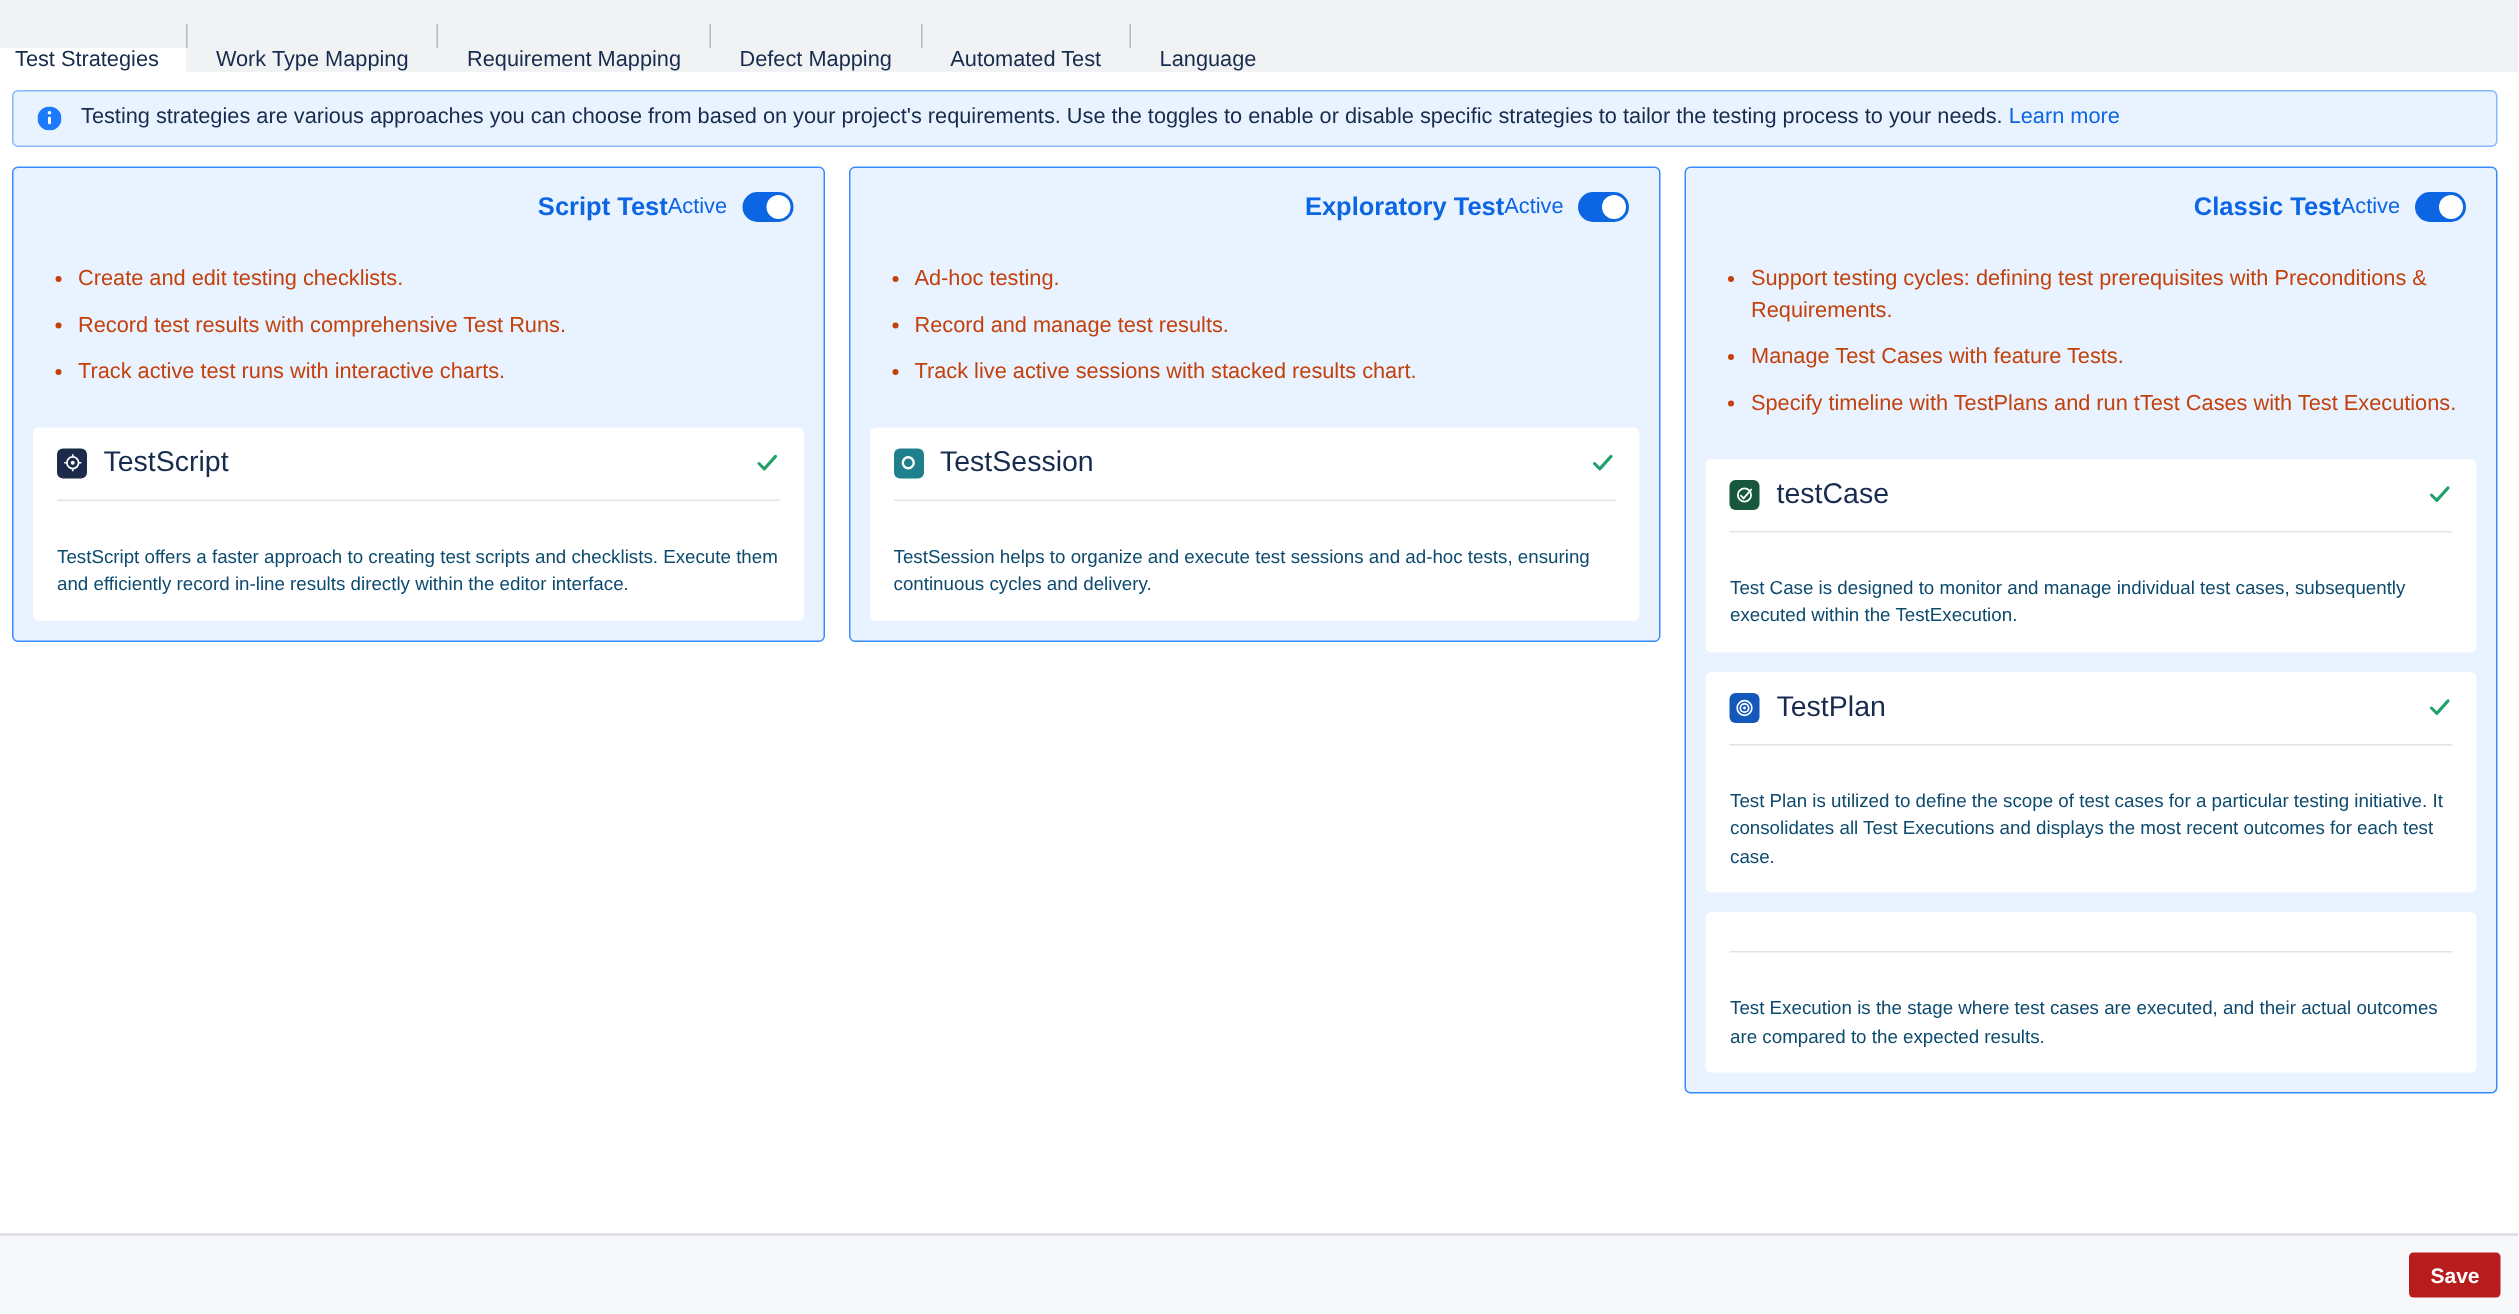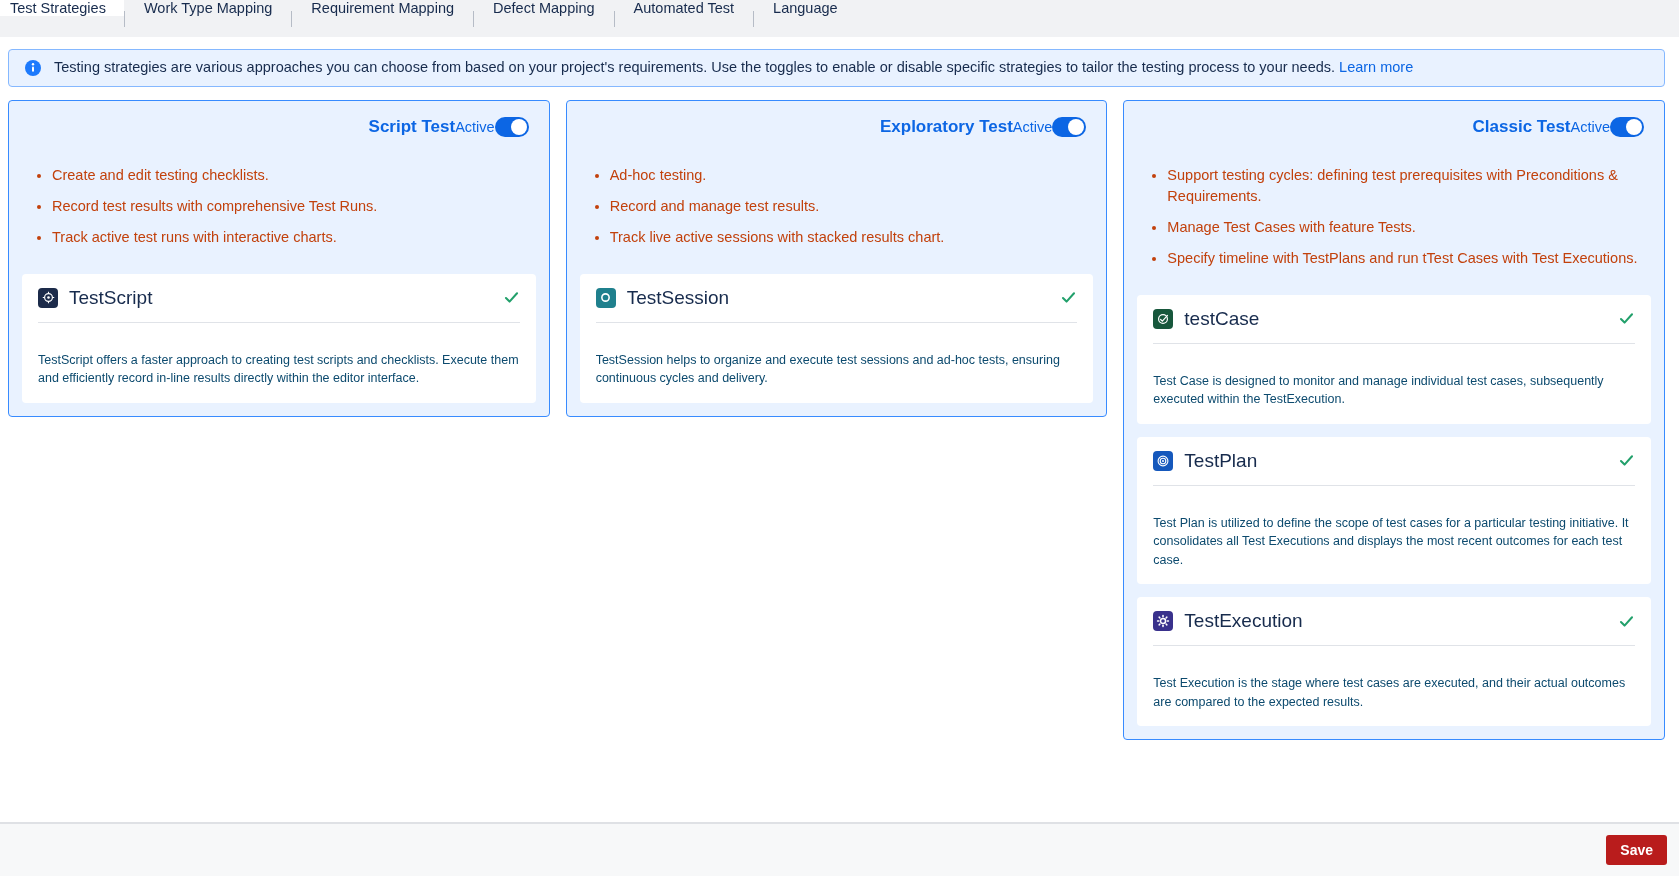--- a/index.html
+++ b/index.html
@@ -3,21 +3,21 @@
 <meta charset="utf-8">
 <style>
   * { box-sizing: border-box; margin: 0; padding: 0; }
   html,body { width:1679px; height:876px; overflow:hidden; }
   body {
     font-family: "Liberation Sans", sans-serif;
     background:#fff; color:#172B4D;
     display:flex; flex-direction:column;
   }
   
-  .tabbar { display:flex; align-items:flex-start; background:#F1F2F4; height:37px; flex:0 0 auto; }
+  .tabbar { display:flex; align-items:flex-end; background:#F1F2F4; height:48px; flex:0 0 auto; }
   .tab { display:flex; align-items:center; padding:0 19px; font-size:14.5px; font-weight:500; color:#172B4D; cursor:pointer; white-space:nowrap; }
   .tab.active { background:#fff; border-radius:0 0 0 0; padding:0 18px 0 10px; }
   .tab-sep { width:1px; height:16px; background:#B6BCC6; align-self:center; }
   .tabbar-fill { flex:1; }
   
   .banner {
     margin:12px 14px 13px 8px;
     background:#E9F2FF; border:1px solid #85B8FF; border-radius:4px;
     padding:8px 16px; min-height:34px;
     display:flex; align-items:center; gap:13px; font-size:14.5px;
@@ -26,21 +26,21 @@
   .banner-link { color:#0C66E4; text-decoration:none; cursor:pointer; margin-left:4px; }
   .info-icon { display:inline-flex; flex:0 0 auto; }
   
   .cards { display:flex; gap:16px; margin:0 14px 0 8px; align-items:flex-start; flex:0 0 auto; }
   .card {
     flex:1 1 0; background:#E9F2FF; border:1.5px solid #388BFF; border-radius:4px;
     padding:16px 13px 13px 13px;
   }
   .card-head { display:flex; align-items:center; justify-content:flex-end; padding:0 7px; }
   .card-title { font-size:17px; font-weight:700; color:#0C66E4; }
-  .active-wrap { display:flex; align-items:center; }
+  .active-wrap { display:flex; align-items:center; gap:10px; }
   .active-label { color:#0C66E4; font-size:14.5px; }
   .toggle { width:34px; height:20px; border-radius:10px; background:#0C66E4; position:relative; cursor:pointer; flex:0 0 auto; }
   .toggle .knob { position:absolute; top:2px; right:2px; width:16px; height:16px; border-radius:50%; background:#fff; }
   .bullets { margin:28px 0 0 0; padding-left:30px; list-style:disc; }
   .bullets li { font-size:14.5px; line-height:1.45; margin-bottom:10px; color:#c2410c; }
   .modules { margin-top:26px; display:flex; flex-direction:column; gap:13px; }
   .module { background:#fff; border-radius:4px; padding:13px 16px 15px 16px; }
   .module-head { display:flex; align-items:center; gap:11px; }
   .mod-icon { width:20px; height:20px; border-radius:4px; display:inline-flex; align-items:center; justify-content:center; flex:0 0 auto; }
   .bg-navy   { background:#1C2B4A; }
@@ -219,43 +219,20 @@
             <svg width="17" height="17" viewBox="0 0 20 20">
                 <path d="M3.5 10.6l4.2 4.2L16.5 5" fill="none" stroke="#22A06B" stroke-width="2.4" stroke-linecap="round" stroke-linejoin="round"></path>
               </svg>
           </span>
         </div>
         <div class="mod-divider"></div>
         <p class="mod-desc">Test Plan is utilized to define the scope of test cases for a particular testing initiative. It consolidates all Test Executions and displays the most recent outcomes for each test case.</p>
       </div>
 
       <div class="module">
-        <div class="module-head">
-          <span class="mod-icon bg-indigo">
-            <svg width="14" height="14" viewBox="0 0 24 24">
-              <circle cx="12" cy="12" r="4.4" fill="none" stroke="#fff" stroke-width="2.6"></circle>
-              <g fill="#fff">
-                <rect x="10.7" y="1.4" width="2.6" height="4.4" rx="1.2"></rect>
-                <rect x="10.7" y="1.4" width="2.6" height="4.4" rx="1.2" transform="rotate(45 12 12)"></rect>
-                <rect x="10.7" y="1.4" width="2.6" height="4.4" rx="1.2" transform="rotate(90 12 12)"></rect>
-                <rect x="10.7" y="1.4" width="2.6" height="4.4" rx="1.2" transform="rotate(135 12 12)"></rect>
-                <rect x="10.7" y="1.4" width="2.6" height="4.4" rx="1.2" transform="rotate(180 12 12)"></rect>
-                <rect x="10.7" y="1.4" width="2.6" height="4.4" rx="1.2" transform="rotate(225 12 12)"></rect>
-                <rect x="10.7" y="1.4" width="2.6" height="4.4" rx="1.2" transform="rotate(270 12 12)"></rect>
-                <rect x="10.7" y="1.4" width="2.6" height="4.4" rx="1.2" transform="rotate(315 12 12)"></rect>
-              </g>
-            </svg>
-          </span>
-          <span class="mod-name">TestExecution</span>
-          <span class="mod-check">
-            <svg width="17" height="17" viewBox="0 0 20 20">
-                <path d="M3.5 10.6l4.2 4.2L16.5 5" fill="none" stroke="#22A06B" stroke-width="2.4" stroke-linecap="round" stroke-linejoin="round"></path>
-              </svg>
-          </span>
-        </div>
         <div class="mod-divider"></div>
         <p class="mod-desc">Test Execution is the stage where test cases are executed, and their actual outcomes are compared to the expected results.</p>
       </div>
 
     </div>
   </section>
 
 </main>
 
 <footer class="footer">

